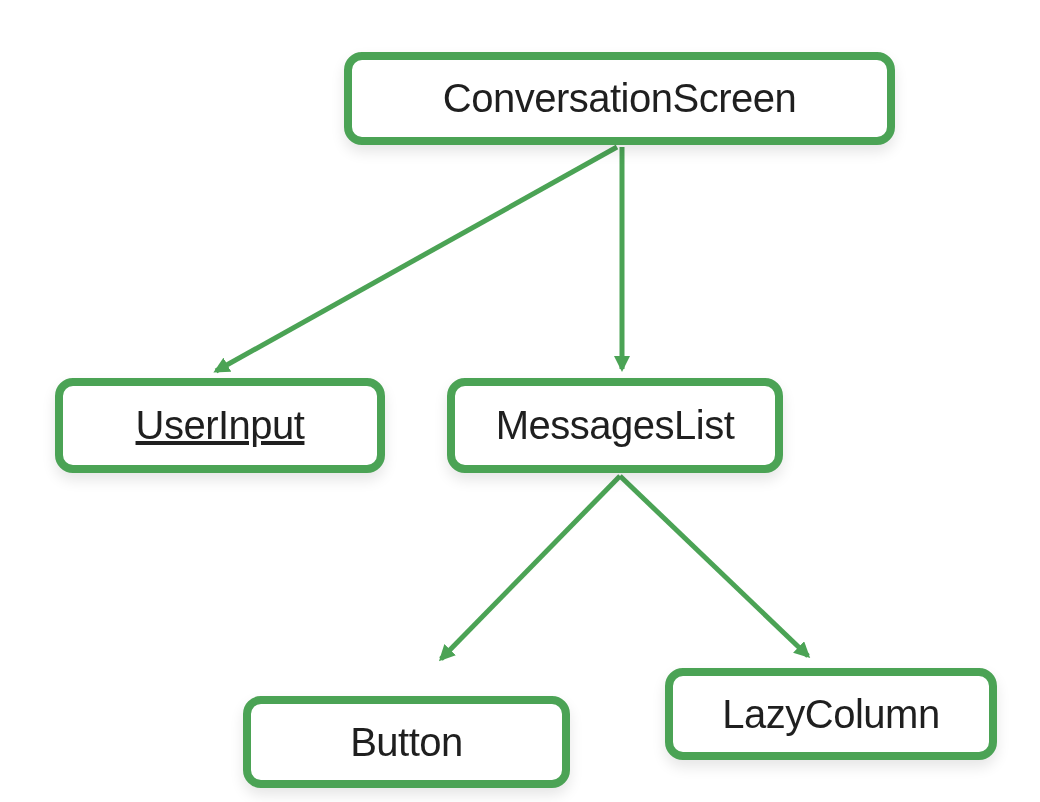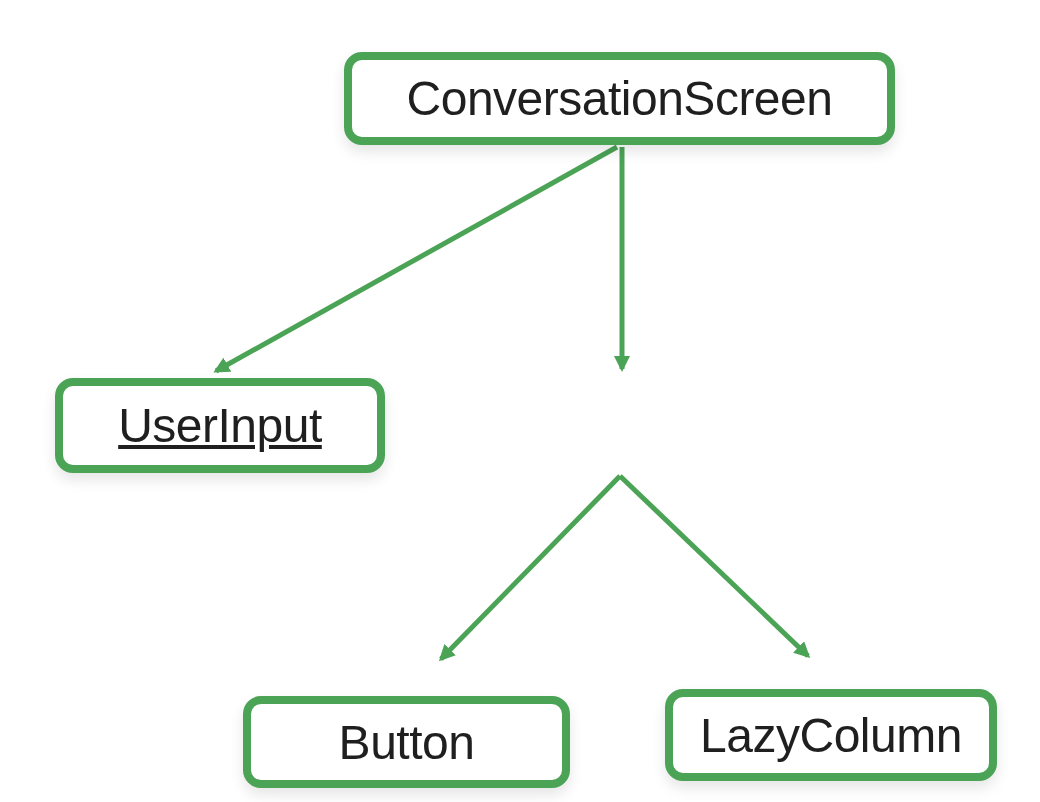--- a/index.html
+++ b/index.html
@@ -24,29 +24,29 @@
     pointer-events:none;
   }
   .node{
     position:absolute;
     display:flex;align-items:center;justify-content:center;
     background:var(--node-fill);
     border:8px solid var(--accent);
     border-radius:18px;
     box-shadow:0 7px 14px rgba(0,0,0,0.10);
     color:var(--text);
-    font-size:48px;
+    font-size:40px;
     letter-spacing:-0.5px;
     white-space:nowrap;
   }
   .node-conversation-screen{left:344px;top:52px;width:551px;height:93px;}
   .node-user-input        {left:55px; top:378px;width:330px;height:95px;text-decoration:underline;}
   .node-messages-list     {left:447px;top:378px;width:336px;height:95px;}
   .node-button            {left:243px;top:668px;width:327px;height:92px;margin-top:28px;}
-  .node-lazy-column       {left:665px;top:668px;width:332px;height:92px;margin-top:21px;}
+  .node-lazy-column       {left:665px;top:668px;width:332px;height:92px;}
   .edge-line{
     stroke:var(--accent);
     stroke-width:5;
     fill:none;
   }
 </style>
 </head>
 <body>
 
 <div class="canvas">
@@ -64,20 +64,23 @@
   </svg>
 
   <div class="node node-conversation-screen">
     <span>ConversationScreen</span>
   </div>
 
   <div class="node node-user-input">
     <span>UserInput</span>
   </div>
 
+  <div class="node node-messages-list">
+    <span>MessagesList</span>
+  </div>
 
   <div class="node node-button">
     <span>Button</span>
   </div>
 
   <div class="node node-lazy-column">
     <span>LazyColumn</span>
   </div>
 
 </div>

